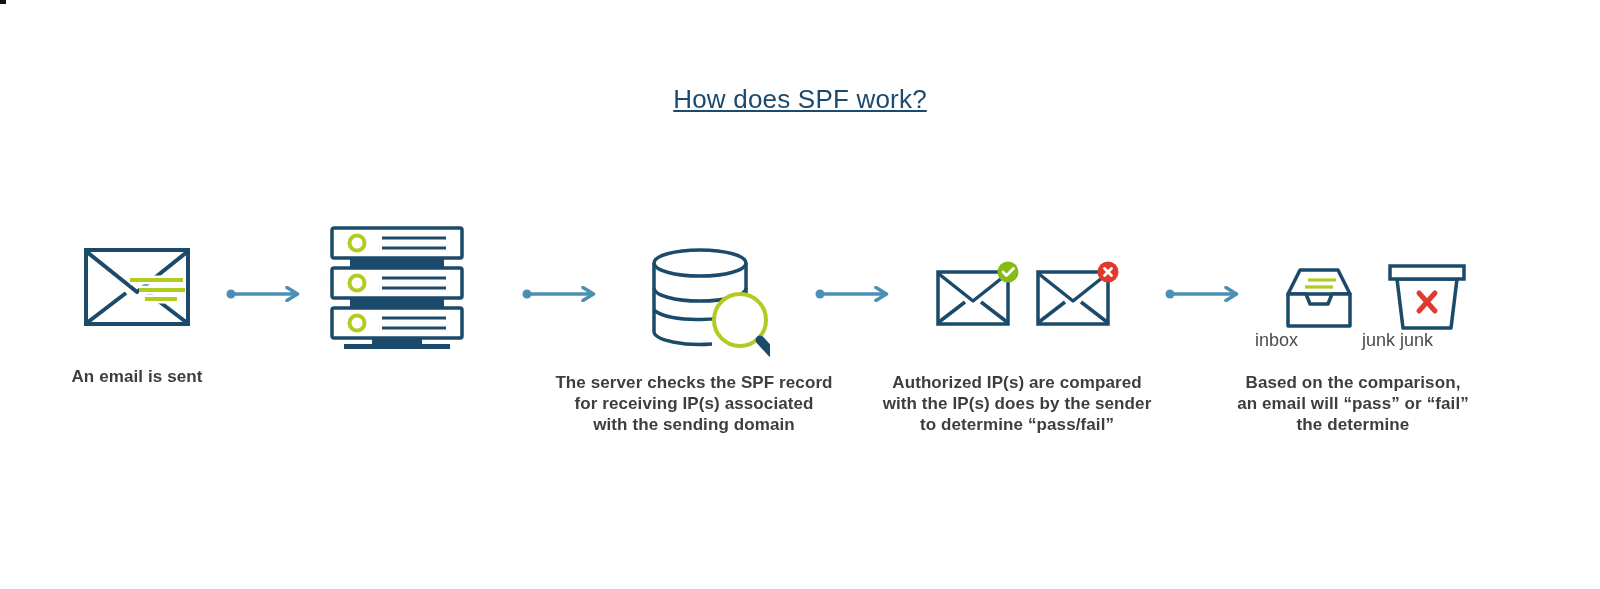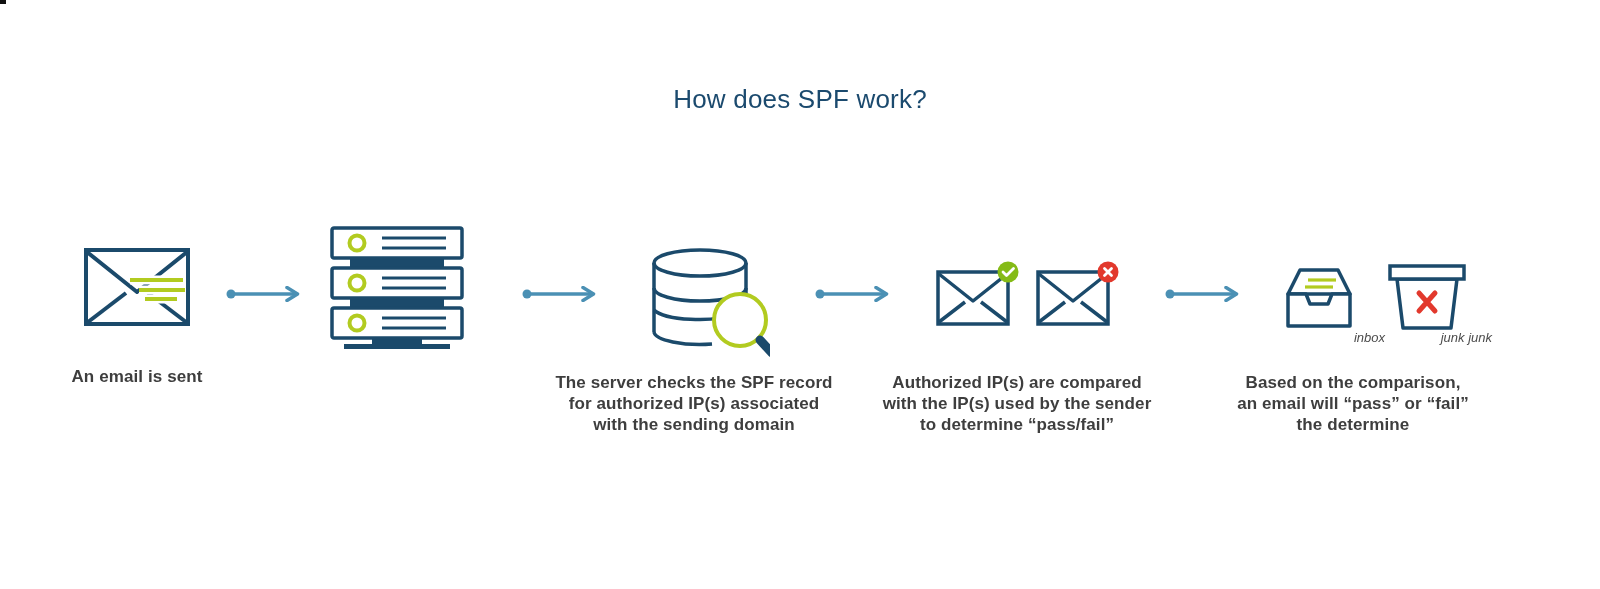--- a/index.html
+++ b/index.html
@@ -3,29 +3,29 @@
 <meta charset="utf-8">
 <style>
   html,body{margin:0;padding:0;background:#ffffff;}
   .canvas{
     position:relative;width:1600px;height:589px;background:#ffffff;overflow:hidden;
     font-family:"Liberation Sans","DejaVu Sans",sans-serif;
   }
   .corner-artifact{position:absolute;left:0;top:0;width:6px;height:4px;background:#111;}
   .title{
     position:absolute;top:84px;left:0;width:1600px;text-align:center;
-    font-size:26px;font-weight:400;color:#1b4a6e;letter-spacing:.2px;
+    font-size:26px;font-weight:400;color:#1b4a6e;letter-spacing:.2px;text-decoration:underline;
   }
   .icon{position:absolute;}
   .caption{
     position:absolute;text-align:center;font-size:17px;font-weight:700;
     color:#3e3e3e;line-height:21px;white-space:pre-line;letter-spacing:.1px;
   }
   .tray-label{
-    position:absolute;text-align:right;font-size:13px;font-weight:400;color:#4b4b4b;font-style:italic;
+    position:absolute;text-align:left;font-size:18px;font-weight:400;color:#4b4b4b;
   }
   svg{display:block;}
 </style>
 </head>
 <body>
 
 <div class="canvas">
 
   <div class="corner-artifact"></div>
 
@@ -158,22 +158,22 @@
     <svg width="78" height="68" viewBox="0 0 78 68">
       <path d="M9 15 L69 15 L63 64 L15 64 Z" fill="#fff" stroke="#1b4a6b" stroke-width="3.5" stroke-linejoin="round"></path>
       <rect x="2" y="2" width="74" height="13" fill="#fff" stroke="#1b4a6b" stroke-width="3.5"></rect>
       <path d="M31 29 L47 47 M47 29 L31 47" fill="none" stroke="#e2392d" stroke-width="5" stroke-linecap="round"></path>
     </svg>
   </div>
   <div class="tray-label" style="left:1362px;top:330px;width:130px;">junk junk</div>
 
   <div class="caption" style="left:-13px;top:366px;width:300px;">An email is sent</div>
   <div class="caption" style="left:524px;top:372px;width:340px;">The server checks the SPF record
-for authorized IP(s) associated
+for receiving IP(s) associated
 with the sending domain</div>
   <div class="caption" style="left:847px;top:372px;width:340px;">Authorized IP(s) are compared
-with the IP(s) used by the sender
+with the IP(s) does by the sender
 to determine “pass/fail”</div>
   <div class="caption" style="left:1188px;top:372px;width:330px;">Based on the comparison,
 an email will “pass” or “fail”
 the determine</div>
 
 </div>
 
 </body></html>

